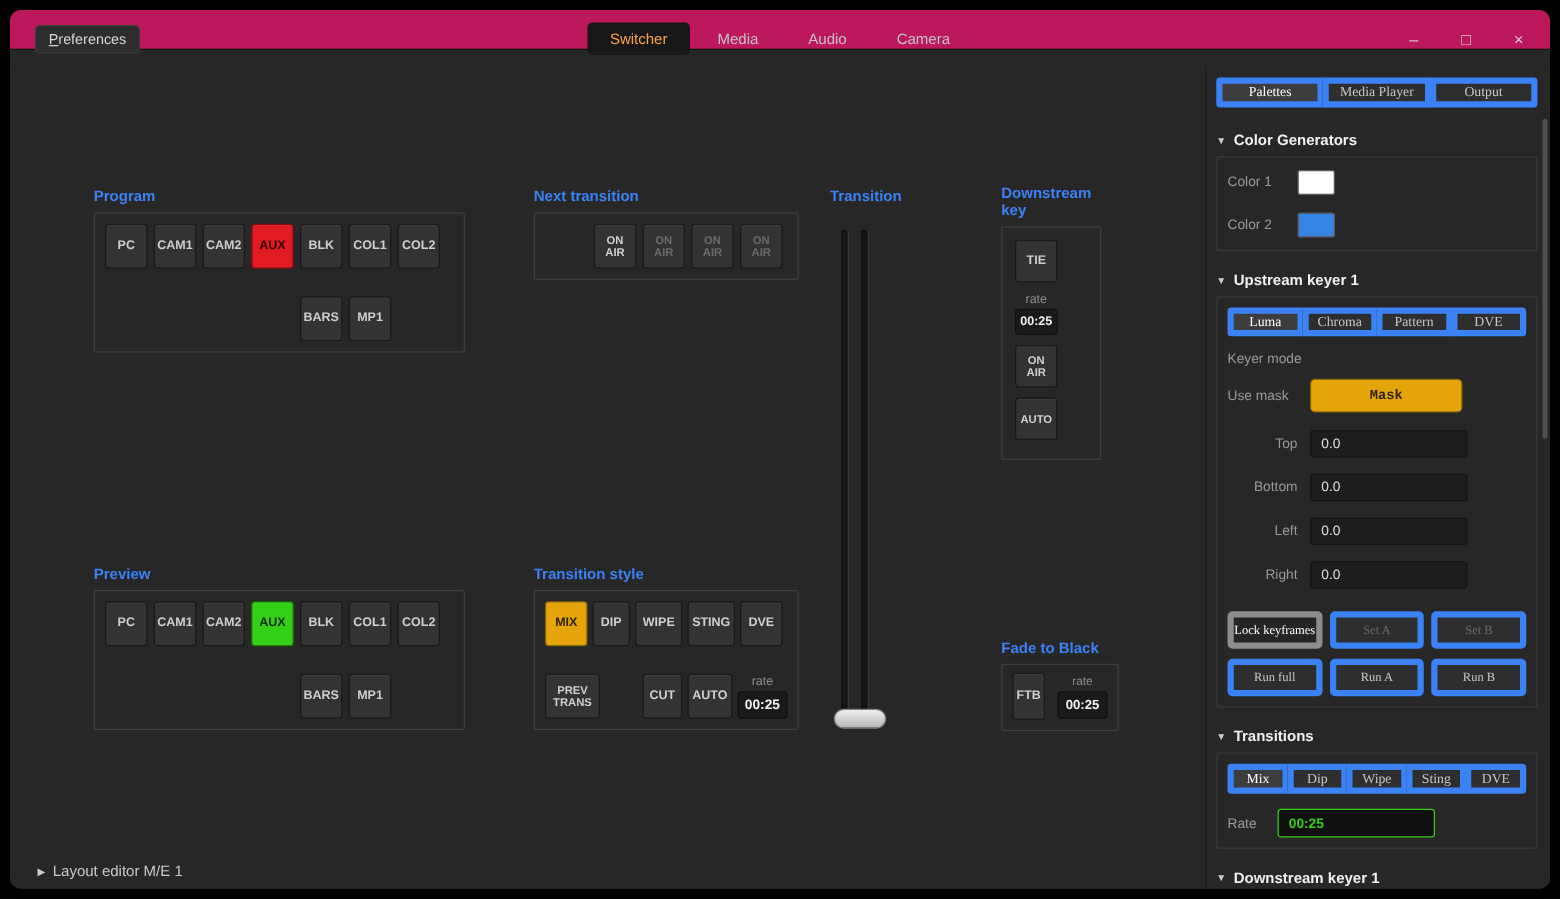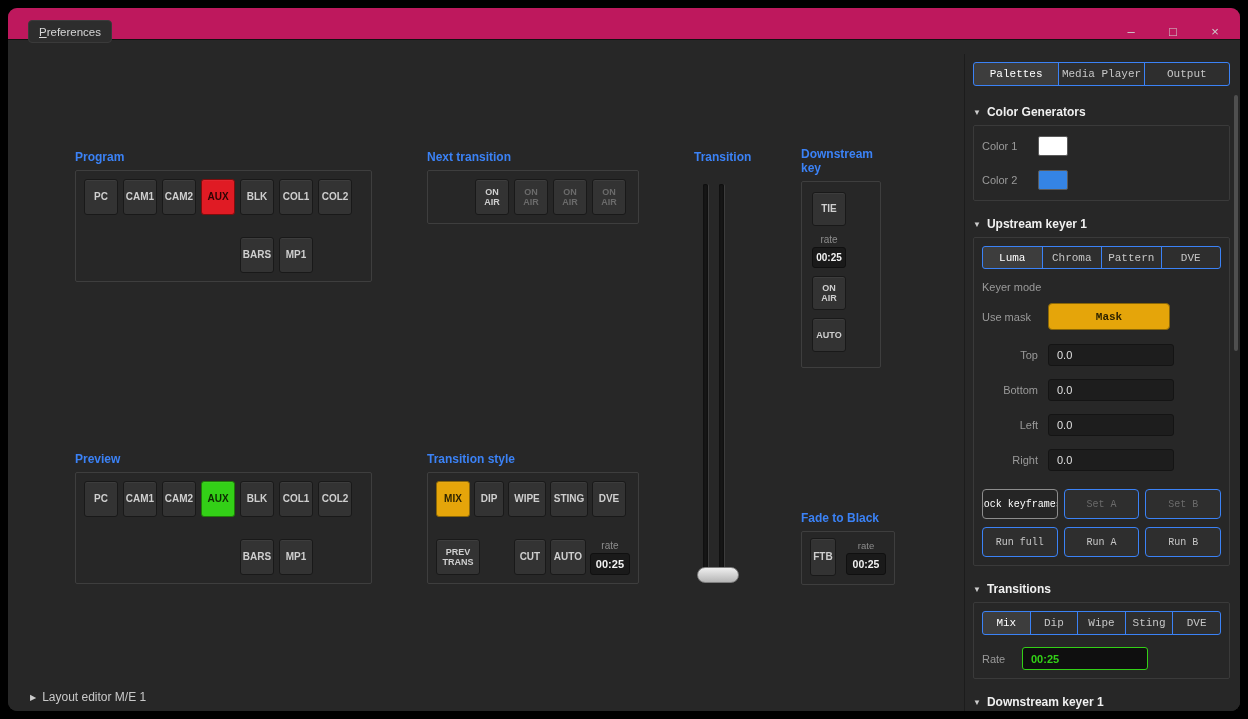--- a/index.html
+++ b/index.html
@@ -64,21 +64,21 @@
   .row2-offset { margin-top:22px; }
   .program-row2 { margin-left:156px; }
   .onair-row { margin-left:39px; }
   .rate-stack { display:flex; flex-direction:column; align-items:center; justify-content:flex-end; }
   .rate-label { font-size:10px; color:#8d8d8d; margin-bottom:2px; }
   .rate-box {
     background:#1a1a1a; border:1px solid #101010; border-radius:3px;
     color:#f2f2f2; font-size:11px; font-weight:bold; padding:4px 5px; min-width:38px; text-align:center;
   }
   
-  .fader { position:absolute; left:686px; top:96px; width:56px; }
+  .fader { position:absolute; left:656px; top:96px; width:56px; }
   .fader-body { position:relative; height:432px; margin-top:6px; }
   .fader-track {
     position:absolute; top:14px; width:5px; height:392px;
     background:#161616; border-radius:2px;
     box-shadow:inset 0 0 2px #000, 1px 0 0 #3c3c3c;
   }
   .fader-handle {
     position:absolute; left:3px; top:397px; width:42px; height:16px;
     background:linear-gradient(#efefef,#b5b5b5); border:1px solid #7e7e7e; border-radius:8px;
   }
@@ -97,22 +97,22 @@
     position:absolute; right:0; top:0; bottom:0; width:276px;
     background:#272727; border-left:1px solid #1c1c1c;
     padding:8px 10px 0 8px; overflow:hidden;
   }
   .seg { display:flex; }
   .seg .sbtn { flex:1; margin-left:-1px; border-radius:0; }
   .seg .sbtn:first-child { margin-left:0; border-top-left-radius:3px; border-bottom-left-radius:3px; }
   .seg .sbtn:last-child { border-top-right-radius:3px; border-bottom-right-radius:3px; }
   .sbtn {
     display:flex; align-items:center; justify-content:center;
-    background:#2e2e2e; border:1px solid #3b82f6; color:#c6c6c6;
-    font-size:11px; height:24px; border-radius:3px; font-family:Liberation Mono, monospace;
+    background:#2e2e2e; border:5px solid #3b82f6; color:#c6c6c6;
+    font-size:11px; height:24px; border-radius:3px; font-family:Liberation Serif, serif;
     white-space:nowrap; overflow:hidden;
   }
   .sbtn.active { background:#3d3d3d; color:#ffffff; }
   .sbtn.dim { color:#6b6b6b; }
   .sbtn.focused { background:#252525; color:#fff; border-color:#8d8d8d; }
   .sb-header { display:flex; align-items:center; gap:6px; color:#f0f0f0; font-size:12px; font-weight:bold; }
   .sb-frame { border:1px solid #3a3a3a; border-radius:2px; padding:8px; margin-top:6px; }
   .sb-label { font-size:11px; color:#9a9a9a; }
   .cg-row { display:flex; align-items:center; margin-bottom:14px; }
   .cg-row:last-child { margin-bottom:0; }
@@ -152,20 +152,26 @@
     background:#4f4f4f; border-radius:2px;
   }
 </style>
 </head>
 <body>
 
 <div class="window">
 
   <div class="titlebar">
     <button class="pref-btn">Preferences</button>
+    <div class="main-tabs">
+      <button class="main-tab active">Switcher</button>
+      <button class="main-tab">Media</button>
+      <button class="main-tab">Audio</button>
+      <button class="main-tab">Camera</button>
+    </div>
     <div class="win-controls">
       <button class="win-btn">–</button>
       <button class="win-btn">□</button>
       <button class="win-btn">×</button>
     </div>
   </div>
 
   <div class="content">
     <div class="main-area">
 

